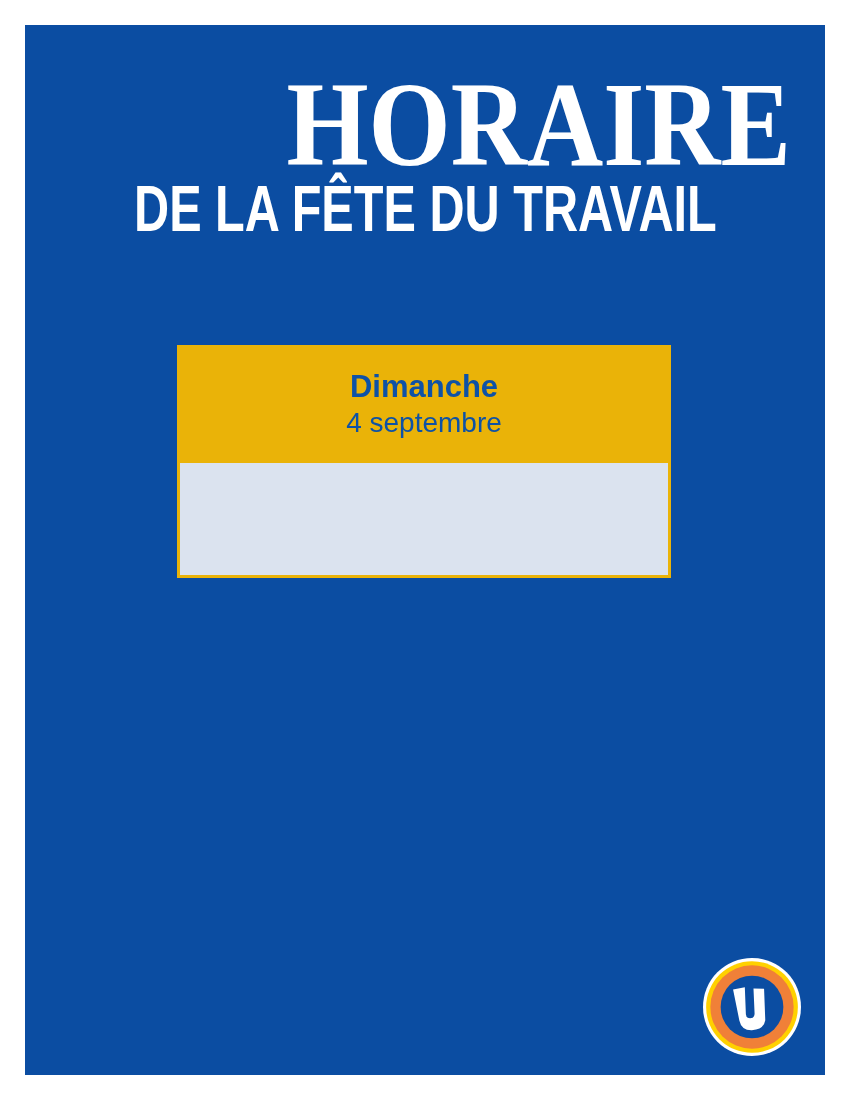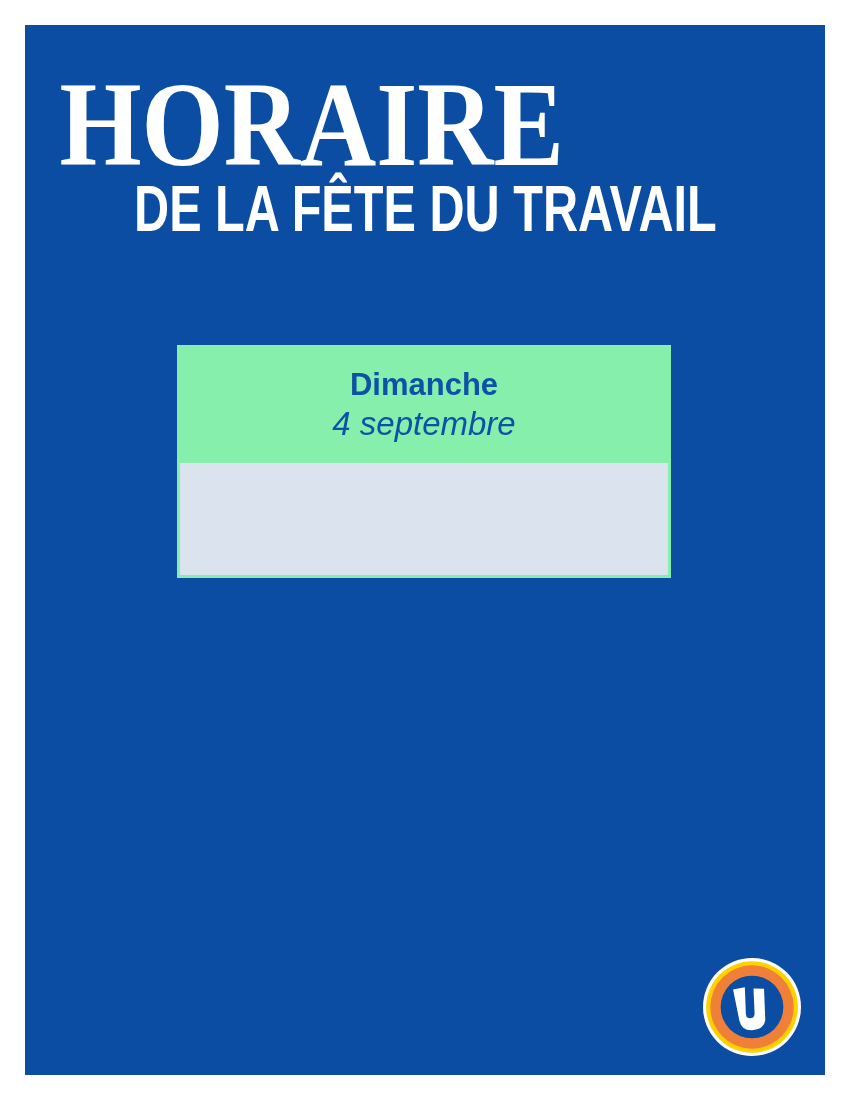--- a/index.html
+++ b/index.html
@@ -20,21 +20,21 @@
     top: 25px;
     width: 800px;
     height: 1050px;
     background: #0b4da2;
   }
   .title {
     position: absolute;
     top: 40px;
     left: 0;
     width: 100%;
-    text-align: left;
+    text-align: right;
     color: #ffffff;
     font-family: "Liberation Serif", serif;
     font-weight: bold;
     font-size: 120px;
     line-height: 1;
     white-space: nowrap;
   }
   .title .squeeze {
     display: inline-block;
     transform: scaleX(0.88);
@@ -56,21 +56,21 @@
   .subtitle .squeeze {
     display: inline-block;
     transform: scaleX(0.76);
     transform-origin: center;
   }
   .card {
     position: absolute;
     left: 152px;
     width: 494px;
     height: 233px;
-    background: #86efac;
+    background: #eab308;
     box-sizing: border-box;
   }
   .card.card-1 { top: 320px; }
   .card.card-2 { top: 588px; }
   .card-header {
     height: 118px;
     display: flex;
     flex-direction: column;
     align-items: center;
     justify-content: center;
@@ -79,23 +79,22 @@
   }
   .card-day {
     color: #0e52a6;
     font-weight: bold;
     font-size: 31px;
     line-height: 1;
   }
   .card-date {
     color: #0e52a6;
     font-weight: normal;
-    font-size: 33px;
+    font-size: 28px;
     line-height: 1;
-    font-style: italic;
   }
   .hours-panel {
     height: 112px;
     margin: 0 3px;
     background: #dbe3ef;
   }
   .logo {
     position: absolute;
     left: 678px;
     top: 933px;

